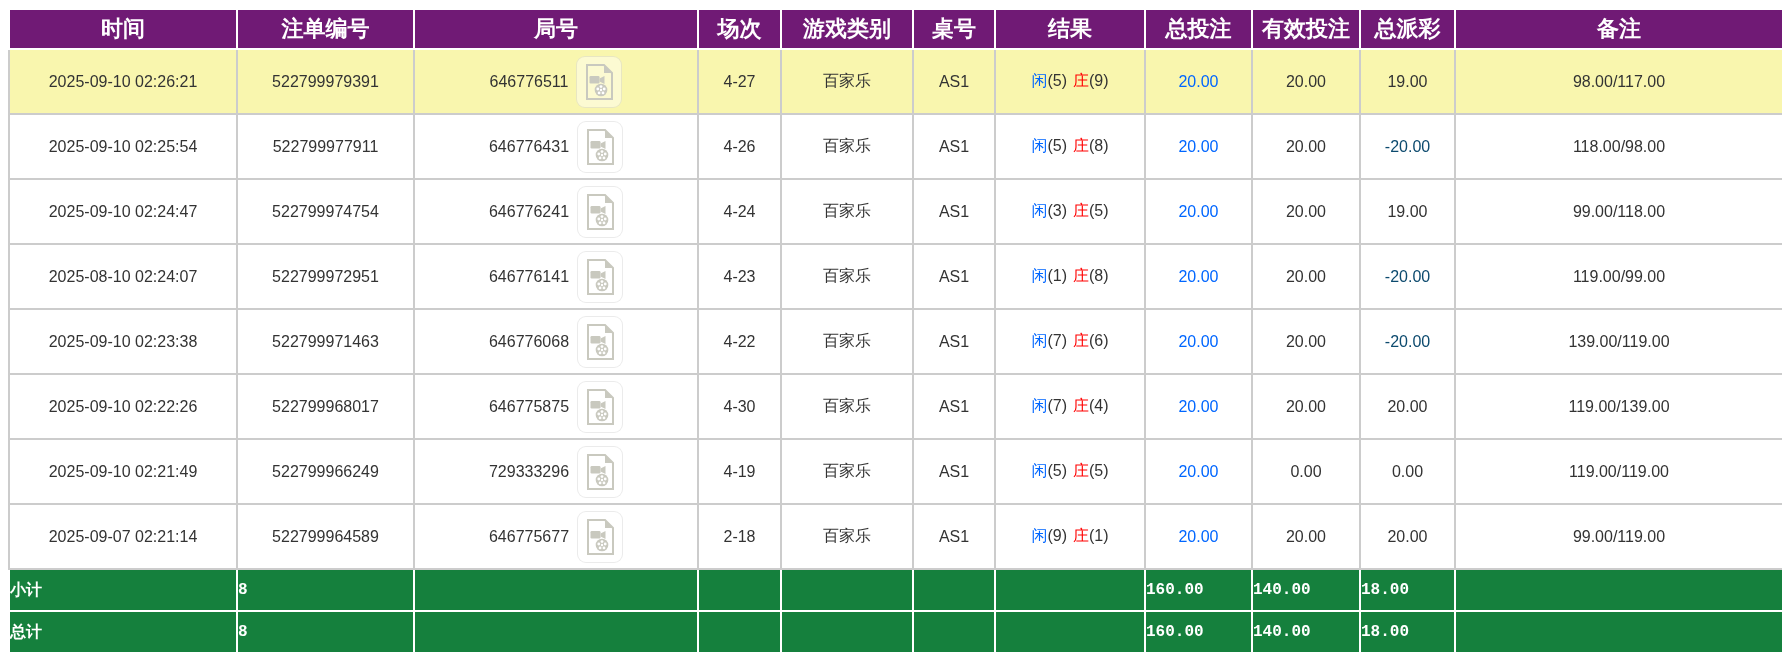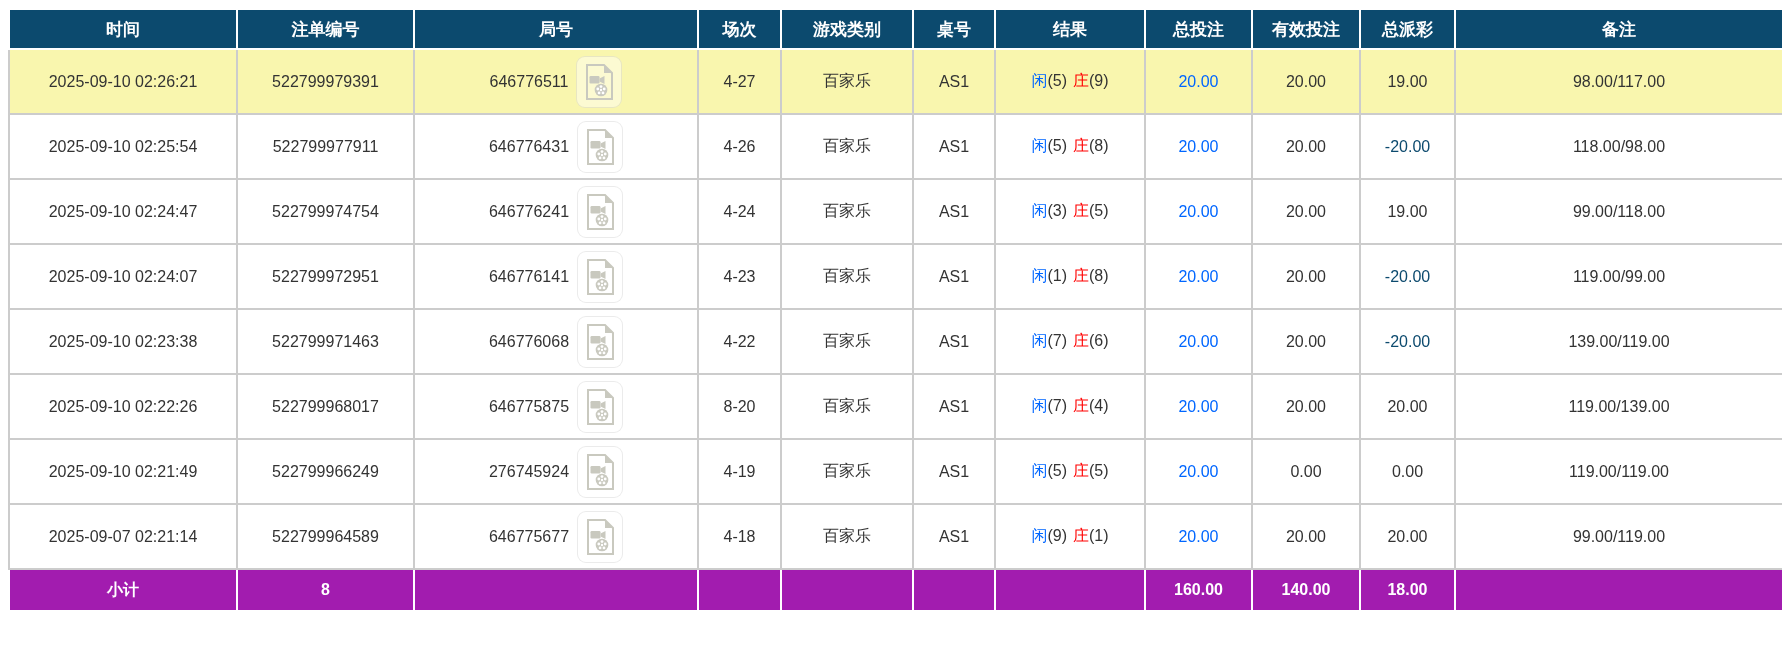--- a/index.html
+++ b/index.html
@@ -8,52 +8,53 @@
     font-family: "Liberation Sans", "DejaVu Sans", sans-serif;
     -webkit-font-smoothing: antialiased;
   }
   table.records {
     width: 1774px;
     border-collapse: collapse;
     table-layout: fixed;
   }
   
   thead th {
-    background: #0c4a6e;
+    background: #701a75;
     color: #ffffff;
-    font-size: 17px;
+    font-size: 22px;
     font-weight: bold;
     height: 38px;
     border: 2px solid #ffffff;
     text-align: center;
     padding: 0;
   }
   
   tbody td {
     background: #ffffff;
     border: 2px solid #cccccc;
     height: 63px;
     text-align: center;
     vertical-align: middle;
     font-size: 16px;
     color: #333333;
     padding: 0 4px;
   }
   tr.highlight td { background: #f9f6ae; margin-top: 24px; }
   
   tfoot td {
-    background: #a21caf;
+    background: #15803d;
     color: #ffffff;
     font-weight: bold;
     font-size: 16px;
     height: 40px;
     border: 2px solid #ffffff;
-    text-align: center;
+    text-align: left;
     vertical-align: middle;
     padding: 0;
+    font-family: Liberation Mono, monospace;
   }
   .blue { color: #0066ff; }
   .red  { color: #ff0000; }
   td.neg { color: #0c4a6e; }
   .banker-gap { margin-left: 6px; }
   
   .round-wrap {
     display: inline-flex;
     align-items: center;
     justify-content: space-between;
@@ -199,21 +200,21 @@
     <td>百家乐</td>
     <td>AS1</td>
     <td><span class="blue">闲</span><span>(3)</span><span class="red banker-gap">庄</span><span>(5)</span></td>
     <td class="blue">20.00</td>
     <td>20.00</td>
     <td>19.00</td>
     <td>99.00/118.00</td>
   </tr>
 
   <tr>
-    <td>2025-09-10 02:24:07</td>
+    <td>2025-08-10 02:24:07</td>
     <td>522799972951</td>
     <td>
       <span class="round-wrap">
         <span>646776141</span>
         <button class="video-btn" type="button">
           <svg width="30" height="36" viewBox="0 0 30 36" aria-hidden="true">
             <path d="M3 1 h17 l8 8 v26 h-25 z" fill="none" stroke="#c9c9bf" stroke-width="2"></path>
             <path d="M20 1 v8 h8 z" fill="#c9c9bf"></path>
             <rect x="5.5" y="12" width="10" height="7.5" rx="1.2" fill="#c9c9bf"></rect>
             <path d="M15.5 14.5 l5 -2.5 v8 l-5 -2.5 z" fill="#c9c9bf"></path>
@@ -287,36 +288,36 @@
             <circle cx="17" cy="26" r="1.2" fill="#ffffff"></circle>
             <circle cx="17" cy="22.6" r="1.4" fill="#ffffff"></circle>
             <circle cx="13.8" cy="25" r="1.4" fill="#ffffff"></circle>
             <circle cx="15.1" cy="28.9" r="1.4" fill="#ffffff"></circle>
             <circle cx="19" cy="28.9" r="1.4" fill="#ffffff"></circle>
             <circle cx="20.2" cy="25" r="1.4" fill="#ffffff"></circle>
           </svg>
         </button>
       </span>
     </td>
-    <td>8-20</td>
+    <td>4-30</td>
     <td>百家乐</td>
     <td>AS1</td>
     <td><span class="blue">闲</span><span>(7)</span><span class="red banker-gap">庄</span><span>(4)</span></td>
     <td class="blue">20.00</td>
     <td>20.00</td>
     <td>20.00</td>
     <td>119.00/139.00</td>
   </tr>
 
   <tr>
     <td>2025-09-10 02:21:49</td>
     <td>522799966249</td>
     <td>
       <span class="round-wrap">
-        <span>276745924</span>
+        <span>729333296</span>
         <button class="video-btn" type="button">
           <svg width="30" height="36" viewBox="0 0 30 36" aria-hidden="true">
             <path d="M3 1 h17 l8 8 v26 h-25 z" fill="none" stroke="#c9c9bf" stroke-width="2"></path>
             <path d="M20 1 v8 h8 z" fill="#c9c9bf"></path>
             <rect x="5.5" y="12" width="10" height="7.5" rx="1.2" fill="#c9c9bf"></rect>
             <path d="M15.5 14.5 l5 -2.5 v8 l-5 -2.5 z" fill="#c9c9bf"></path>
             <circle cx="17" cy="26" r="6.3" fill="#c9c9bf"></circle>
             <circle cx="17" cy="26" r="1.2" fill="#ffffff"></circle>
             <circle cx="17" cy="22.6" r="1.4" fill="#ffffff"></circle>
             <circle cx="13.8" cy="25" r="1.4" fill="#ffffff"></circle>
@@ -353,21 +354,21 @@
             <circle cx="17" cy="26" r="1.2" fill="#ffffff"></circle>
             <circle cx="17" cy="22.6" r="1.4" fill="#ffffff"></circle>
             <circle cx="13.8" cy="25" r="1.4" fill="#ffffff"></circle>
             <circle cx="15.1" cy="28.9" r="1.4" fill="#ffffff"></circle>
             <circle cx="19" cy="28.9" r="1.4" fill="#ffffff"></circle>
             <circle cx="20.2" cy="25" r="1.4" fill="#ffffff"></circle>
           </svg>
         </button>
       </span>
     </td>
-    <td>4-18</td>
+    <td>2-18</td>
     <td>百家乐</td>
     <td>AS1</td>
     <td><span class="blue">闲</span><span>(9)</span><span class="red banker-gap">庄</span><span>(1)</span></td>
     <td class="blue">20.00</td>
     <td>20.00</td>
     <td>20.00</td>
     <td>99.00/119.00</td>
   </tr>
 </tbody>
   <tfoot id="footer-rows">
@@ -378,14 +379,27 @@
     <td></td>
     <td></td>
     <td></td>
     <td></td>
     <td>160.00</td>
     <td>140.00</td>
     <td>18.00</td>
     <td></td>
   </tr>
 
+  <tr>
+    <td>总计</td>
+    <td>8</td>
+    <td></td>
+    <td></td>
+    <td></td>
+    <td></td>
+    <td></td>
+    <td>160.00</td>
+    <td>140.00</td>
+    <td>18.00</td>
+    <td></td>
+  </tr>
 </tfoot>
 </table>
 
 </body></html>

